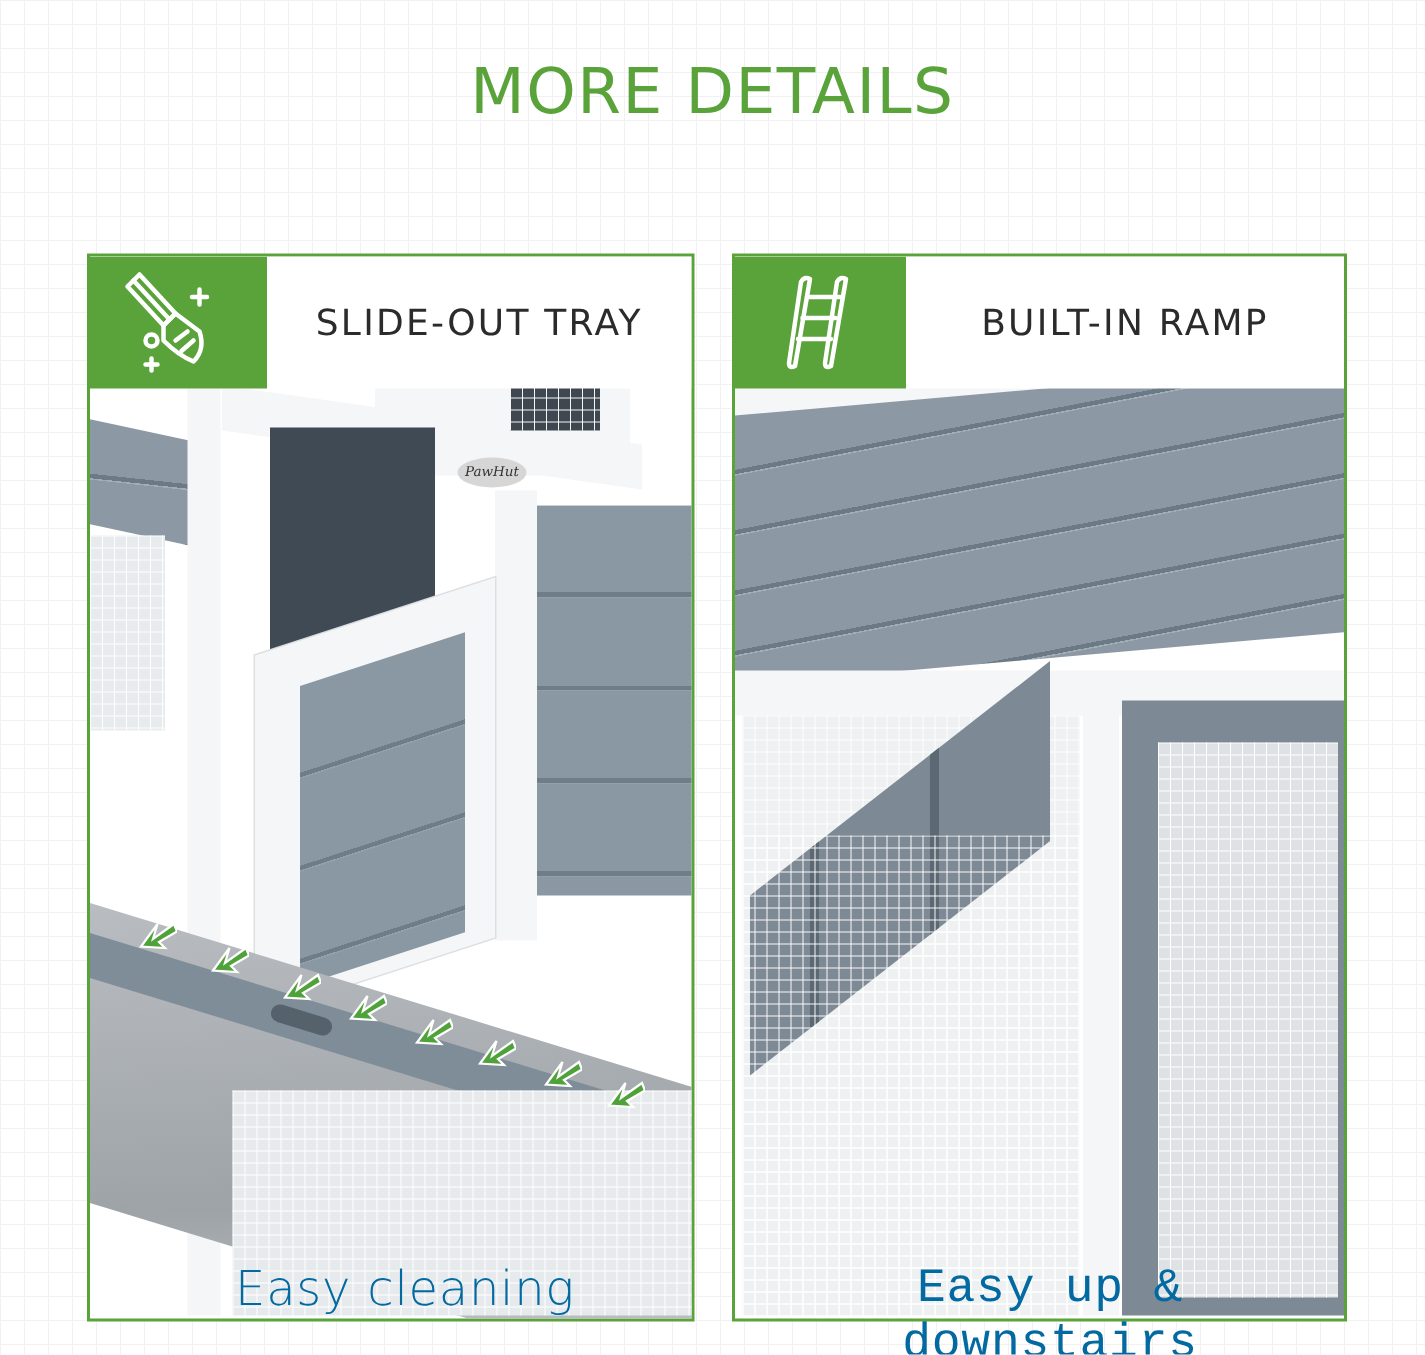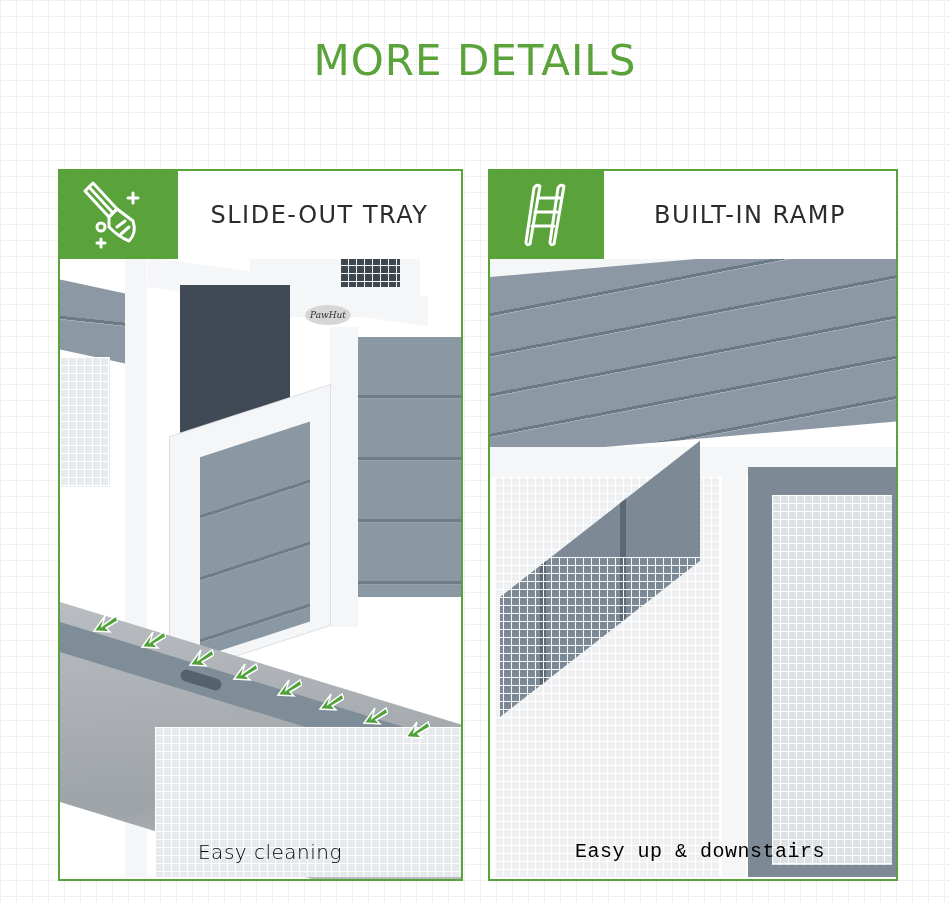--- a/index.html
+++ b/index.html
@@ -23,21 +23,21 @@
   }
   .panel.left{left:58px;width:405px;}
   .panel.right{left:488px;width:410px;}
   .hdr{position:absolute;left:0;top:0;right:0;height:88px;background:#fff;z-index:5;}
   .iconbox{position:absolute;left:0;top:0;width:118px;height:88px;background:#5aa33a;display:flex;align-items:center;justify-content:center;}
   .hdr-label{
     position:absolute;left:118px;right:0;top:0;height:88px;display:flex;align-items:center;justify-content:center;
     font-family:"DejaVu Sans","Liberation Sans",sans-serif;font-size:24px;letter-spacing:1.5px;color:#2b2b2b;
   }
   .caption{
-    position:absolute;top:840px;font-size:20px;color:#000000;
+    position:absolute;top:840px;font-size:32px;color:#0369a1;
     font-family:"DejaVu Sans","Liberation Sans",sans-serif;font-weight:300;letter-spacing:.5px;
   }
   .caption.left{left:150px;width:240px;text-align:center;}
   .caption.right{left:550px;width:300px;text-align:center;font-family:Liberation Mono, monospace;}
   .scene{position:absolute;left:0;top:86px;right:0;bottom:0;}
   
   .gray{background:#8e9ba6;}
   .planks{
     background:repeating-linear-gradient(180deg,#8a98a3 0 58px,#6f7d88 58px 61px,#94a1ab 61px 62px);
   }

